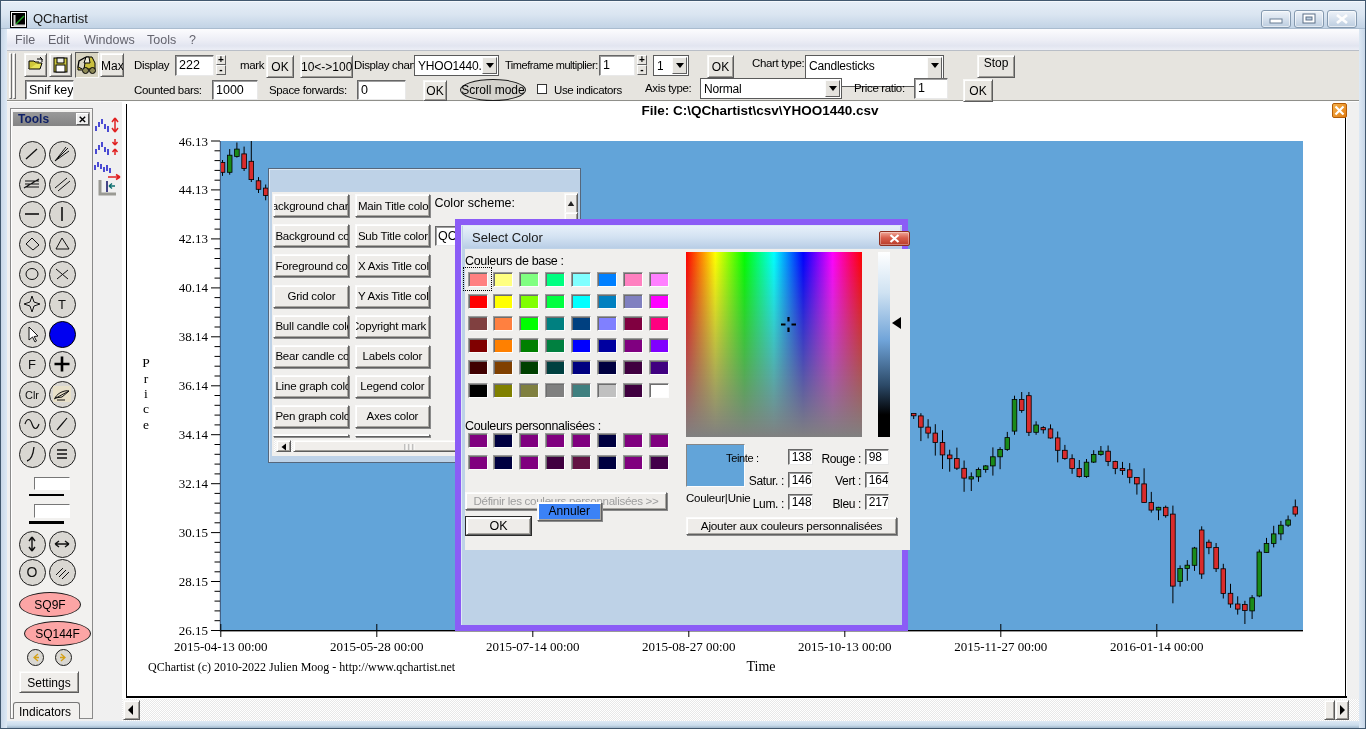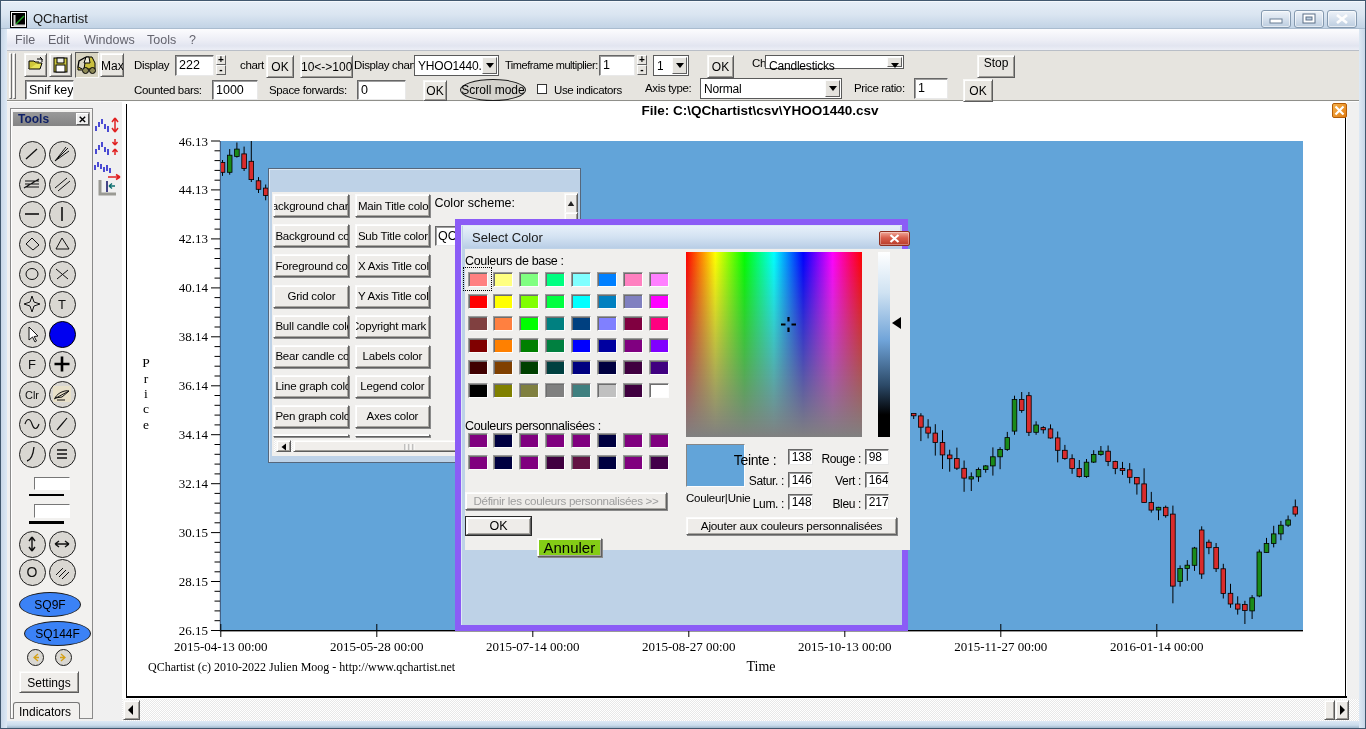--- a/index.html
+++ b/index.html
@@ -26,21 +26,21 @@
 .combo .tx{position:absolute;left:3px;top:2.5px;white-space:nowrap;overflow:hidden;font-size:12px;letter-spacing:-0.2px}
 .combo .dd{position:absolute;right:1px;top:1px;bottom:1px;width:15px;background:#e4e2dd;border:1px solid;border-color:#fbfbfb #5f5f5f #5f5f5f #fbfbfb}
 .combo .dd:after{content:"";position:absolute;left:3px;top:5px;border:4px solid transparent;border-top:5px solid #000}
 .spin{position:absolute;width:10px}
 .spin div{position:absolute;left:0;width:10px;height:10px;background:#e6e4df;border:1px solid;border-color:#fbfbfb #5f5f5f #5f5f5f #fbfbfb;font-size:10px;font-weight:bold;line-height:8px;text-align:center}
 
 #tools{position:absolute;left:10px;top:108px;width:83px;height:611px;background:#f2f1ef;border:1px solid #8a8a8a;box-shadow:1px 1px 0 #fff inset}
 #tools .tt{position:absolute;left:2px;top:3px;right:2px;height:14px;background:linear-gradient(#9a9a9a,#848484);color:#0d1f66;font-weight:bold;font-size:12px;padding-left:5px}
 #tools .tx{position:absolute;right:3px;top:4px;width:13px;height:12px;background:#efefef;border:1px solid;border-color:#fff #555 #555 #fff;font-size:10px;font-weight:bold;text-align:center;line-height:11px}
 .circ{position:absolute;width:27px;height:27px;border-radius:50%;background:#d9d7d2;border:1.6px solid #1c1c1c}
-.oval{position:absolute;background:#3b82f6;border:1.6px solid #1c1c1c;border-radius:50%;text-align:center;font-size:12px;color:#000}
+.oval{position:absolute;background:#fca5a5;border:1.6px solid #1c1c1c;border-radius:50%;text-align:center;font-size:12px;color:#000}
 </style></head><body>
 <div id="frame"></div>
 <div id="tbar">
  <div class="ico">
       <svg width="15" height="15">
         <path d="M3 12 L12 3" stroke="#1fa11f" stroke-width="1.5"></path>
         <path d="M2.5 2 V12.5 H13" stroke="#cfcfcf" stroke-width="2" fill="none"></path>
       </svg>
     </div>
  <div class="cap">QChartist</div>
@@ -89,41 +89,41 @@
         <circle cx="9.5" cy="17.5" r="3" fill="#8f8a56" stroke="#000"></circle>
         <circle cx="16.5" cy="17.5" r="3" fill="#8f8a56" stroke="#000"></circle>
       </svg></div>
  <div class="btn b3" style="left:99px;top:2px;width:24px;height:24px;padding-top:5px">Max</div>
  <div class="lbl" style="left:133px;top:8px">Display</div>
  <div class="inp" style="left:174px;top:4px;width:39px;height:21px">222</div>
  <div class="spin" style="left:215px;top:4px">
       <div style="top:0">+</div>
       <div style="top:10px">-</div>
     </div>
- <div class="lbl" style="left:239px;top:8px">chart</div>
+ <div class="lbl" style="left:239px;top:8px">mark</div>
  <div class="btn b3" style="left:265px;top:4px;width:28px;height:23px;padding-top:4px">OK</div>
  <div class="btn b3" style="left:299px;top:4px;width:53px;height:23px;padding-top:4px">10&lt;-&gt;100</div>
  <div class="lbl" style="left:353px;top:8px">Display chart</div>
  <div class="combo" style="left:413px;top:4px;width:85px;height:21px">
       <span class="tx" style="right:16px">YHOO1440.cs</span>
       <span class="dd"></span>
     </div>
  <div class="lbl" style="left:504px;top:8px;font-size:11px;letter-spacing:-0.45px">Timeframe multiplier:</div>
  <div class="inp" style="left:598px;top:4px;width:36px;height:21px">1</div>
  <div class="spin" style="left:636px;top:4px">
       <div style="top:0">+</div>
       <div style="top:10px">-</div>
     </div>
  <div class="combo" style="left:652px;top:4px;width:36px;height:21px">
       <span class="tx">1</span>
       <span class="dd"></span>
     </div>
  <div class="btn b3" style="left:706px;top:4px;width:27px;height:23px;padding-top:4px">OK</div>
  <div class="lbl" style="left:751px;top:6px">Chart type:</div>
- <div class="combo" style="left:764px;top:4px;width:139px;height:14px">
+ <div class="combo" style="left:804px;top:4px;width:139px;height:32px">
       <span class="tx">Candlesticks</span>
       <span class="dd"></span>
     </div>
  <div class="btn b3" style="left:976px;top:4px;width:38px;height:23px;padding-top:0">Stop</div>
 
  <div class="inp" style="left:24px;top:29px;width:49px;height:20px">Snif key</div>
  <div class="lbl" style="left:133px;top:33px">Counted bars:</div>
  <div class="inp" style="left:211px;top:29px;width:46px;height:20px">1000</div>
  <div class="lbl" style="left:268px;top:33px">Space forwards:</div>
  <div class="inp" style="left:356px;top:29px;width:49px;height:20px">0</div>
@@ -640,27 +640,27 @@
 <div class="abs" style="left:686px;top:252px;width:176.4px;height:185.3px;background:linear-gradient(to bottom, rgba(128,128,128,0), rgba(128,128,128,0.55) 55%, #808080),linear-gradient(to right,#f00,#ff0 16.6%,#0f0 33.3%,#0ff 50%,#00f 66.6%,#f0f 83.3%,#f00)"></div>
 <svg class="abs" style="left:780px;top:316px" width="17" height="17">
     <path d="M8.5 1 V5.5 M8.5 11.5 V16 M1 8.5 H5.5 M11.5 8.5 H16" stroke="#000" stroke-width="2.2"></path>
   </svg>
 <div class="abs" style="left:878.3px;top:252px;width:11.5px;height:185.3px;background:linear-gradient(#fff,#cfe2f2 22%,#6fa3d8 48%,#2c4a68 72%,#000 88%)"></div>
 <svg class="abs" style="left:891px;top:317px" width="11" height="13">
     <path d="M10 0 L1 6 L10 12 Z" fill="#000"></path>
   </svg>
 <div class="abs" style="left:686px;top:444px;width:58.7px;height:43px;background:#62a4d9;border:1px solid;border-color:#868686 #fcfcfc #fcfcfc #868686"></div>
 <div class="lbl" style="left:686px;top:492px;width:59px;text-align:center;font-size:11.5px;letter-spacing:-0.2px">Couleur|Unie</div>
-<div class="lbl" style="left:726px;top:451.5px;width:58px;text-align:center;font-size:14px">Teinte :</div>
+<div class="lbl" style="left:726px;top:451.5px;width:58px;text-align:left;font-size:11px">Teinte :</div>
 <div class="inp" style="left:787.7px;top:449px;width:25px;height:16px;font-size:12px;padding-top:0">138</div>
 <div class="lbl" style="left:726px;top:474.0px;width:58px;text-align:right;font-size:12px">Satur. :</div>
 <div class="inp" style="left:787.7px;top:471.5px;width:25px;height:16px;font-size:12px;padding-top:0">146</div>
 <div class="lbl" style="left:726px;top:496.5px;width:58px;text-align:right;font-size:12px">Lum. :</div>
 <div class="inp" style="left:787.7px;top:494px;width:25px;height:16px;font-size:12px;padding-top:0">148</div>
 <div class="lbl" style="left:801px;top:451.5px;width:60px;text-align:right;font-size:12px">Rouge :</div>
 <div class="inp" style="left:864.7px;top:449px;width:24px;height:16px;font-size:12px;padding-top:0">98</div>
 <div class="lbl" style="left:801px;top:474.0px;width:60px;text-align:right;font-size:12px">Vert :</div>
 <div class="inp" style="left:864.7px;top:471.5px;width:24px;height:16px;font-size:12px;padding-top:0">164</div>
 <div class="lbl" style="left:801px;top:496.5px;width:60px;text-align:right;font-size:12px">Bleu :</div>
 <div class="inp" style="left:864.7px;top:494px;width:24px;height:16px;font-size:12px;padding-top:0">217</div>
 <div style="position:absolute;display:flex;align-items:center;justify-content:center;background:#eeece9;border:1px solid;border-color:#fbfbfb #606060 #606060 #fbfbfb;box-shadow:inset 1px 1px 0 #fff,inset -1px -1px 0 #a8a6a1, 1px 1px 0 #8a8a8a;font-size:12.5px;left:465px;top:491.6px;width:202px;height:18.5px;color:#9d9d9d;white-space:nowrap;font-size:11.6px;letter-spacing:-0.3px">Définir les couleurs personnalisées &gt;&gt;</div>
 <div style="position:absolute;display:flex;align-items:center;justify-content:center;background:#eeece9;border:1px solid;border-color:#fbfbfb #606060 #606060 #fbfbfb;box-shadow:inset 1px 1px 0 #fff,inset -1px -1px 0 #a8a6a1, 1px 1px 0 #8a8a8a;font-size:12.5px;left:466px;top:516.5px;width:65px;height:18.5px;outline:1.4px solid #2a2a2a">OK</div>
-<div style="position:absolute;display:flex;align-items:center;justify-content:center;background:#84cc16;border:1px solid;border-color:#fbfbfb #606060 #606060 #fbfbfb;box-shadow:inset 1px 1px 0 #fff,inset -1px -1px 0 #a8a6a1, 1px 1px 0 #8a8a8a;font-size:15px;left:536.5px;top:538px;width:65.6px;height:18.5px">Annuler</div>
+<div style="position:absolute;display:flex;align-items:center;justify-content:center;background:#3b82f6;border:1px solid;border-color:#fbfbfb #606060 #606060 #fbfbfb;box-shadow:inset 1px 1px 0 #fff,inset -1px -1px 0 #a8a6a1, 1px 1px 0 #8a8a8a;font-size:12px;left:536.5px;top:502px;width:65.6px;height:18.5px">Annuler</div>
 <div style="position:absolute;display:flex;align-items:center;justify-content:center;background:#eeece9;border:1px solid;border-color:#fbfbfb #606060 #606060 #fbfbfb;box-shadow:inset 1px 1px 0 #fff,inset -1px -1px 0 #a8a6a1, 1px 1px 0 #8a8a8a;font-size:12.5px;left:686px;top:516.5px;width:211px;height:18.5px;font-size:11.8px;letter-spacing:-0.25px;white-space:nowrap">Ajouter aux couleurs personnalisées</div>
 </body></html>

